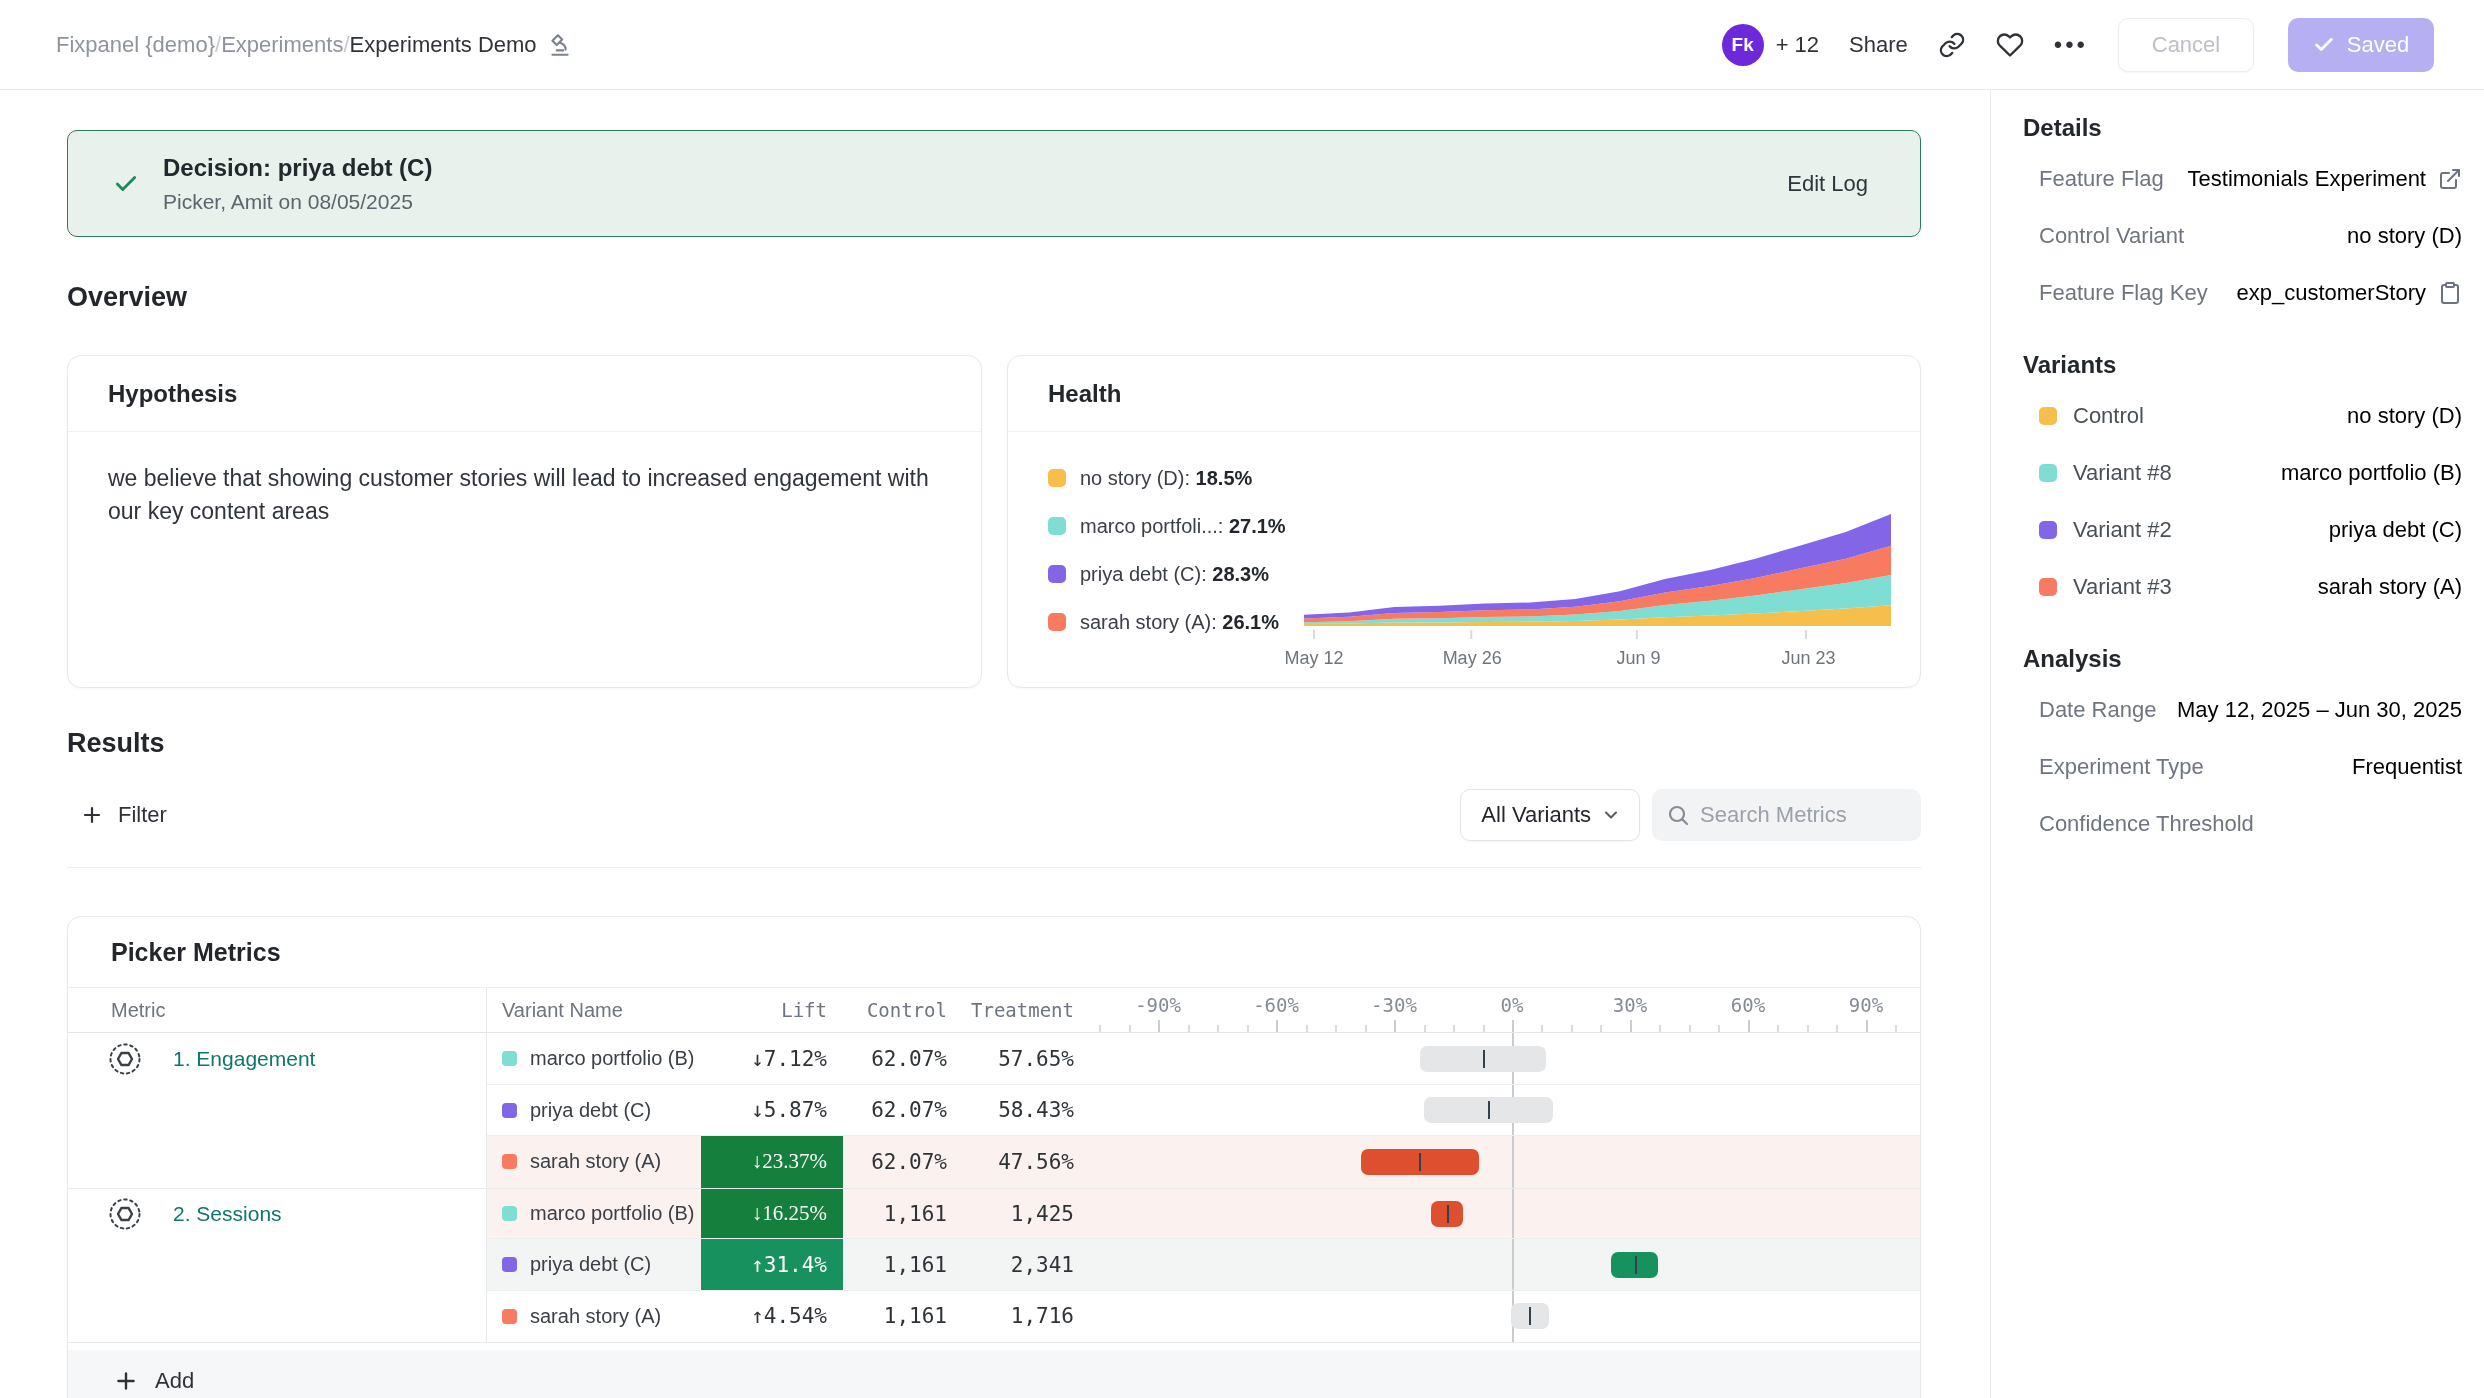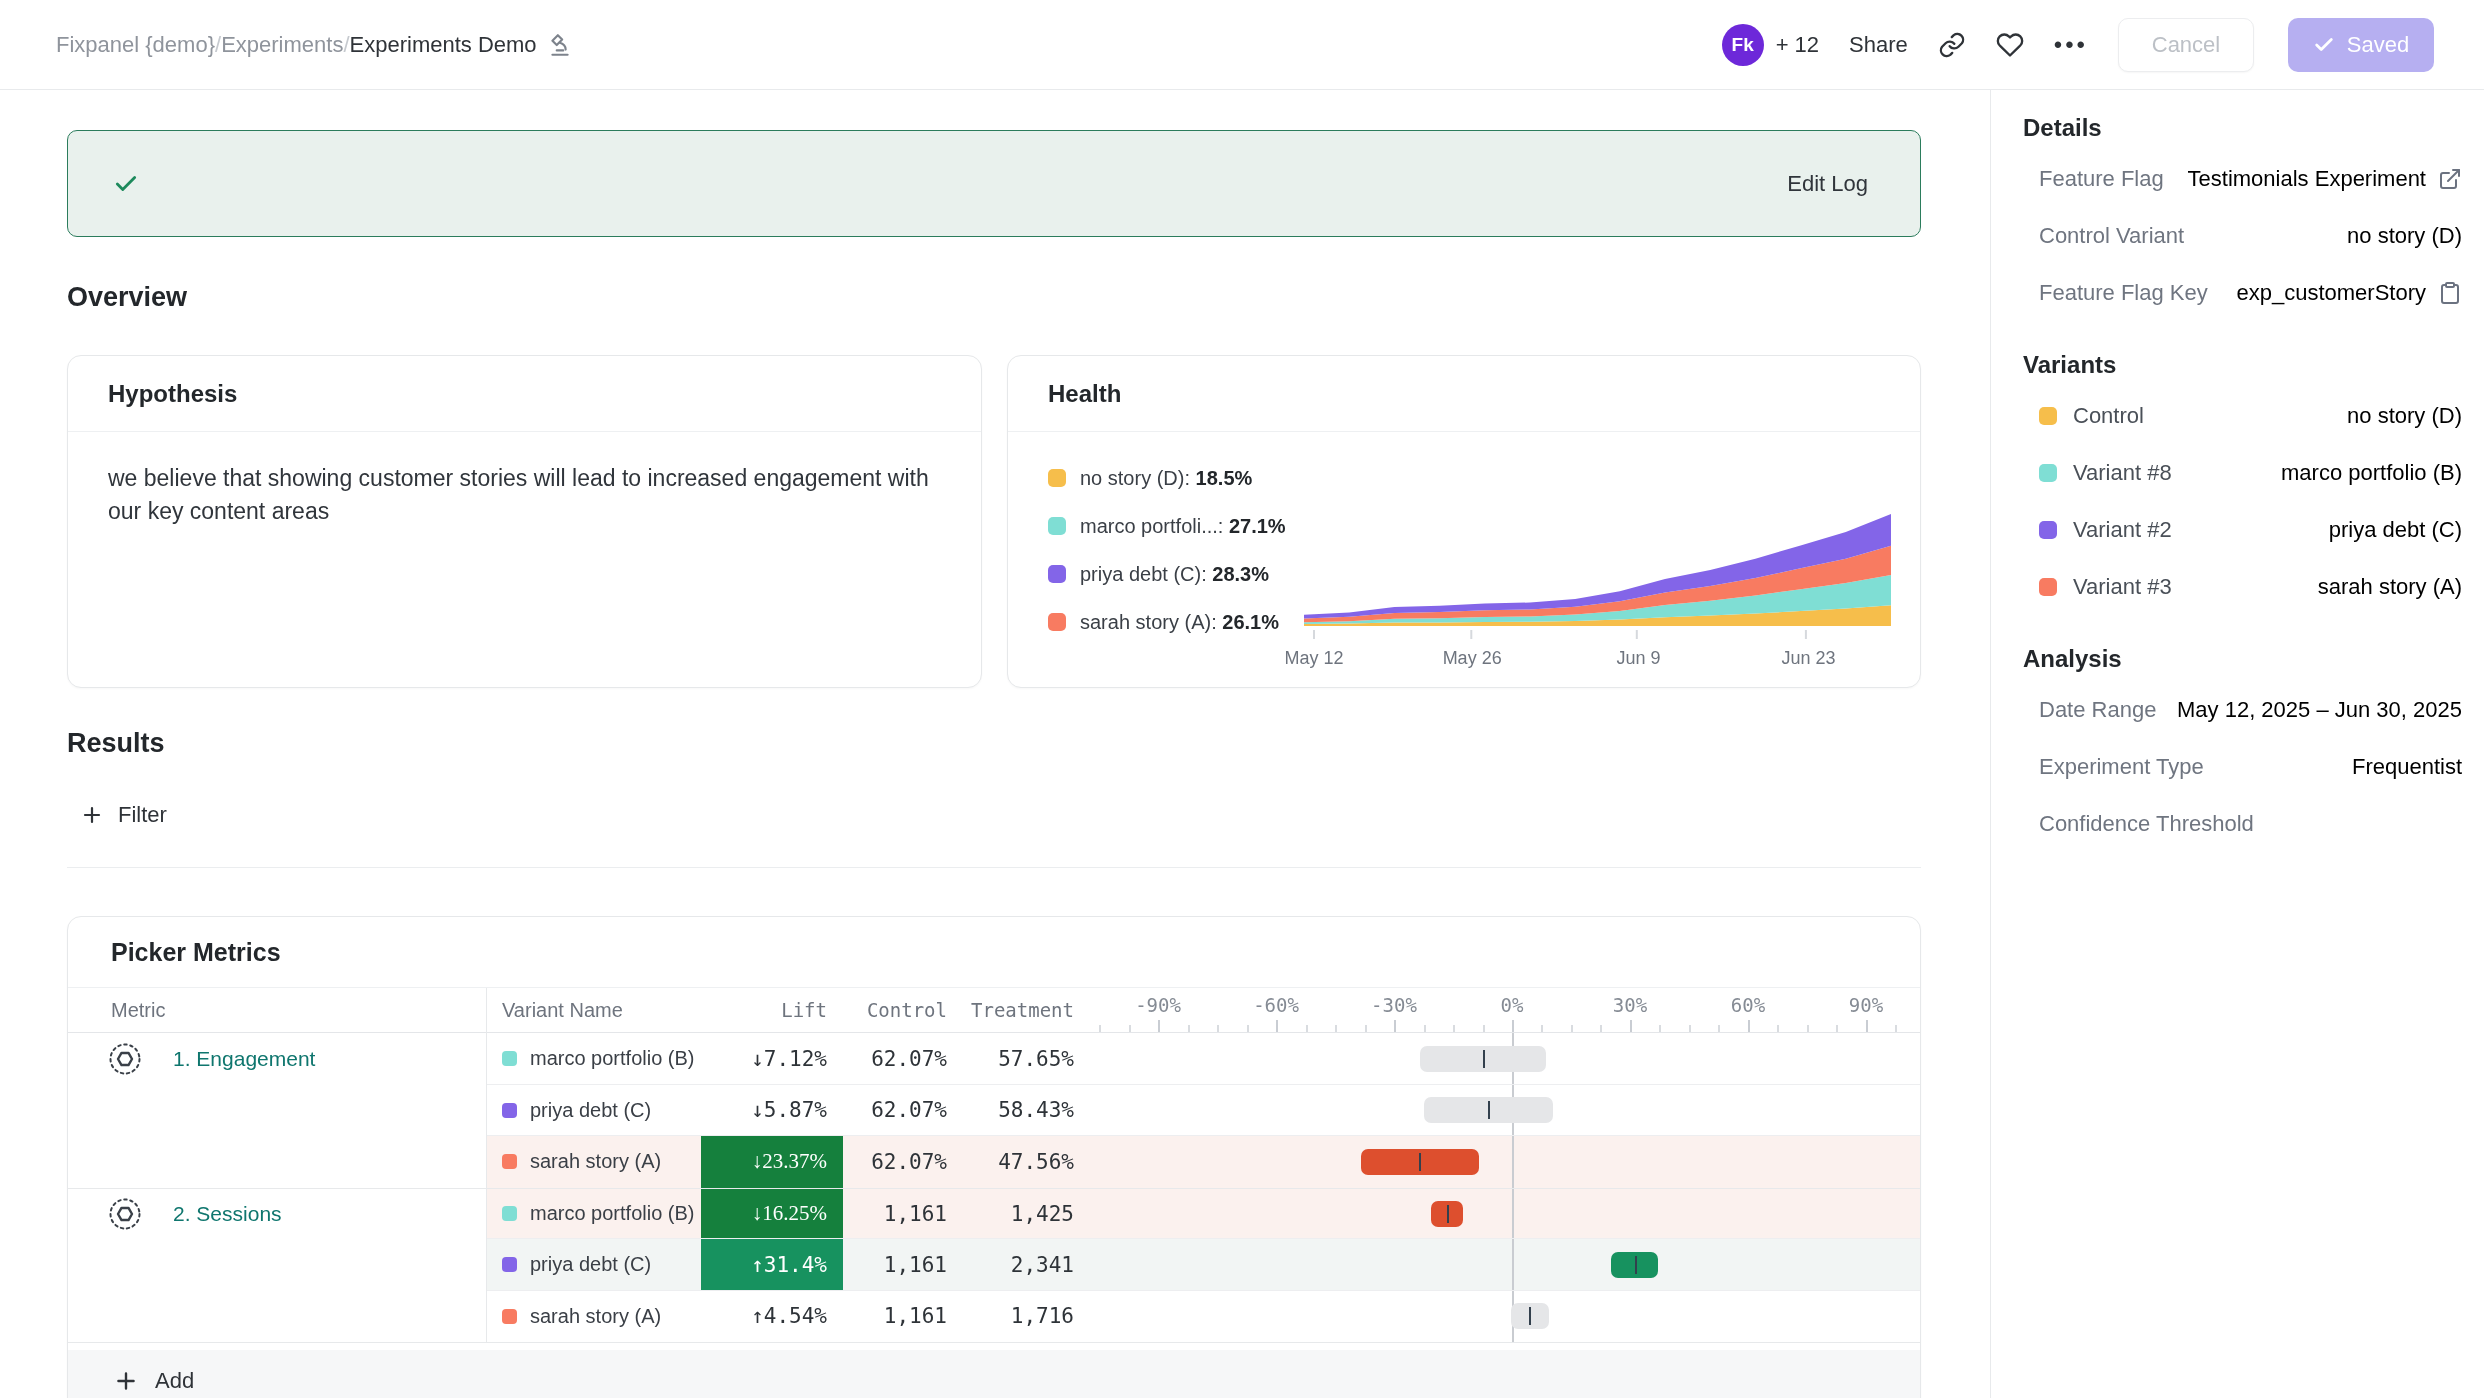--- a/index.html
+++ b/index.html
@@ -169,20 +169,24 @@
   </div>
 
   <div class="main">
 
     <div class="banner">
       <span class="banner-check">
         <svg viewBox="0 0 24 24" width="26" height="26" fill="none" stroke="#1D8A5C" stroke-width="2.6" stroke-linecap="round" stroke-linejoin="round">
             <path d="M20 6L9 17l-5-5"></path>
           </svg>
       </span>
+      <div>
+        <div class="banner-title">Decision: priya debt (C)</div>
+        <div class="banner-sub">Picker, Amit on 08/05/2025</div>
+      </div>
       <button class="banner-action">Edit Log</button>
     </div>
 
     <div class="sec-heading" style="top:192px">Overview</div>
 
     <div class="card" style="left:67px; top:265px; width:915px; height:333px;">
       <div class="card-head">
         <span class="card-title">Hypothesis</span>
       </div>
       <div class="hypo-body">we believe that showing customer stories will lead to increased engagement with our key content areas</div>
@@ -234,20 +238,37 @@
 
     <div class="sec-heading" style="top:638px">Results</div>
 
     <div class="filter-row">
       <button class="filter-btn">
         <svg viewBox="0 0 24 24" width="24" height="24" fill="none" stroke="#2F3338" stroke-width="2.2" stroke-linecap="round">
             <path d="M12 5v14M5 12h14"></path>
           </svg>
         <span>Filter</span>
       </button>
+      <div class="toolbar-right">
+        <button class="variants-dd">
+          <span>All Variants</span>
+          <svg viewBox="0 0 24 24" width="20" height="20" fill="none" stroke="#555B63" stroke-width="2.4" stroke-linecap="round" stroke-linejoin="round">
+              <path d="M6 9l6 6 6-6"></path>
+            </svg>
+        </button>
+        <div class="search-box">
+          <span class="search-icon">
+            <svg viewBox="0 0 24 24" width="24" height="24" fill="none" stroke="currentColor" stroke-width="2.2" stroke-linecap="round">
+                <circle cx="11" cy="11" r="7"></circle>
+                <path d="M16.5 16.5L21 21"></path>
+              </svg>
+          </span>
+          <input type="text" placeholder="Search Metrics" style="">
+        </div>
+      </div>
     </div>
     <div class="toolbar-divider"></div>
 
     <div class="card pm-card">
       <div class="pm-title-row">
         <span class="card-title" style="font-size:25px">Picker Metrics</span>
       </div>
       <div class="t-wrap" id="table-wrap">
         <div class="t-grid t-head">
           <div class="h-metric">Metric</div>

